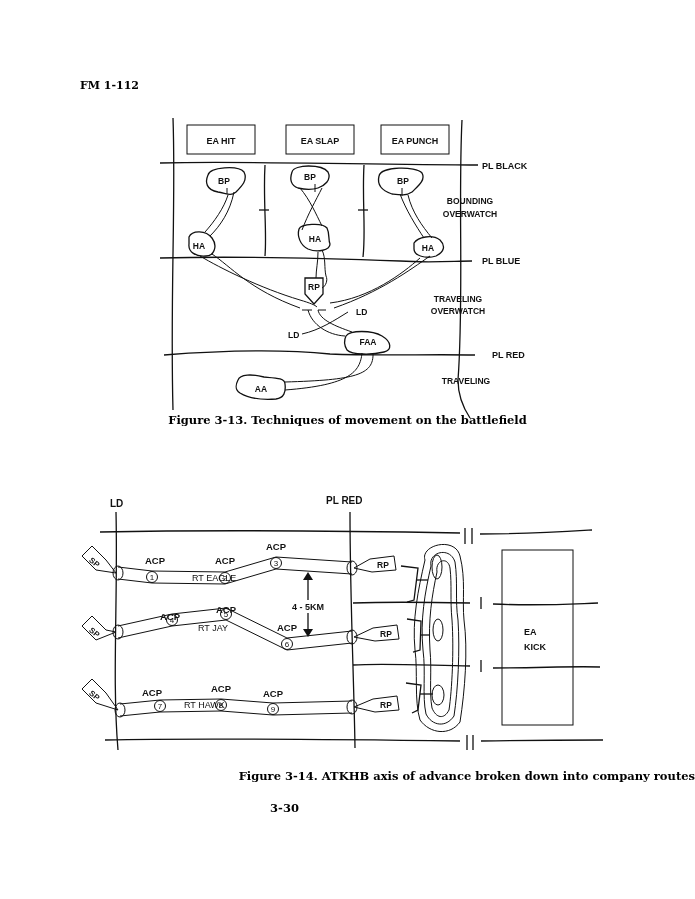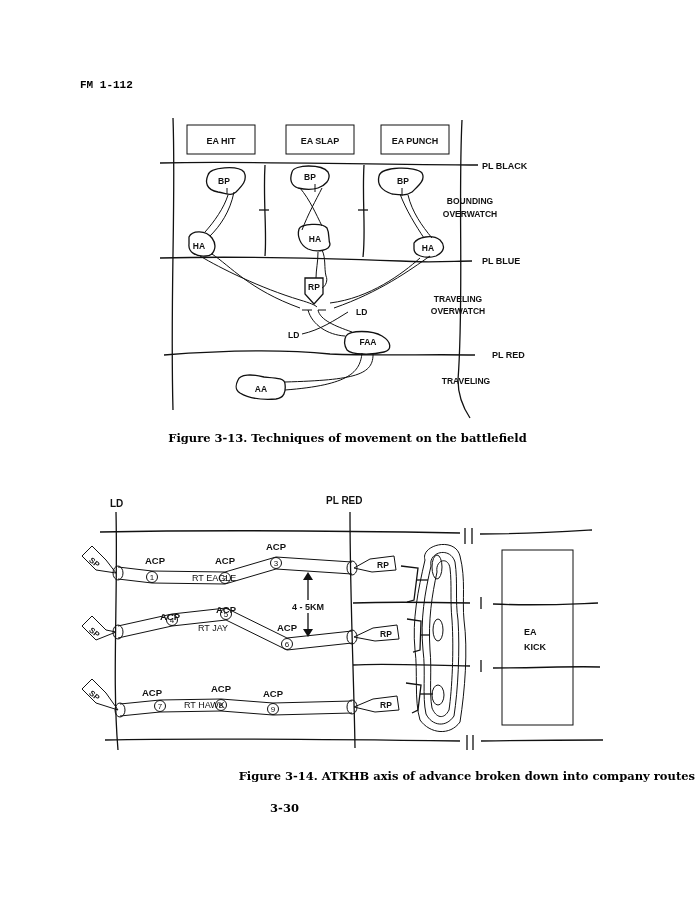--- a/index.html
+++ b/index.html
@@ -1,20 +1,20 @@
 <!DOCTYPE html>
 <html><head>
 <meta charset="utf-8">
 <style>
   html, body { margin: 0; padding: 0; background: #ffffff; }
   body { width: 695px; height: 899px; position: relative; overflow: hidden; }
   .serif-bold { font-family: "DejaVu Serif", "Liberation Serif", serif; font-weight: bold; color: #000; }
-  #header { position: absolute; left: 80px; top: 79px; font-size: 11px; font-family: Liberation Mono, monospace; }
+  #header { position: absolute; left: 80px; top: 79px; font-size: 11px; }
   #fig1 { position: absolute; left: 0; top: 0; }
-  #cap1 { position: absolute; left: 0; width: 695px; top: 431px; text-align: center; font-size: 11.5px; }
+  #cap1 { position: absolute; left: 0; width: 695px; top: 413px; text-align: center; font-size: 11.5px; }
   #cap2 { position: absolute; left: 0; width: 695px; top: 769px; text-align: right; font-size: 11.5px; }
   #pagenum { position: absolute; left: 0; width: 569px; top: 801px; text-align: center; font-size: 11.5px; }
   svg text { font-family: "Liberation Sans", "DejaVu Sans", sans-serif; font-weight: bold; fill: #111; }
   .ln { fill: none; stroke: #111; stroke-width: 1.3; }
   .thin { fill: none; stroke: #111; stroke-width: 1; }
 </style>
 </head>
 <body>
 
 <div id="header" class="serif-bold">FM 1-112</div>

